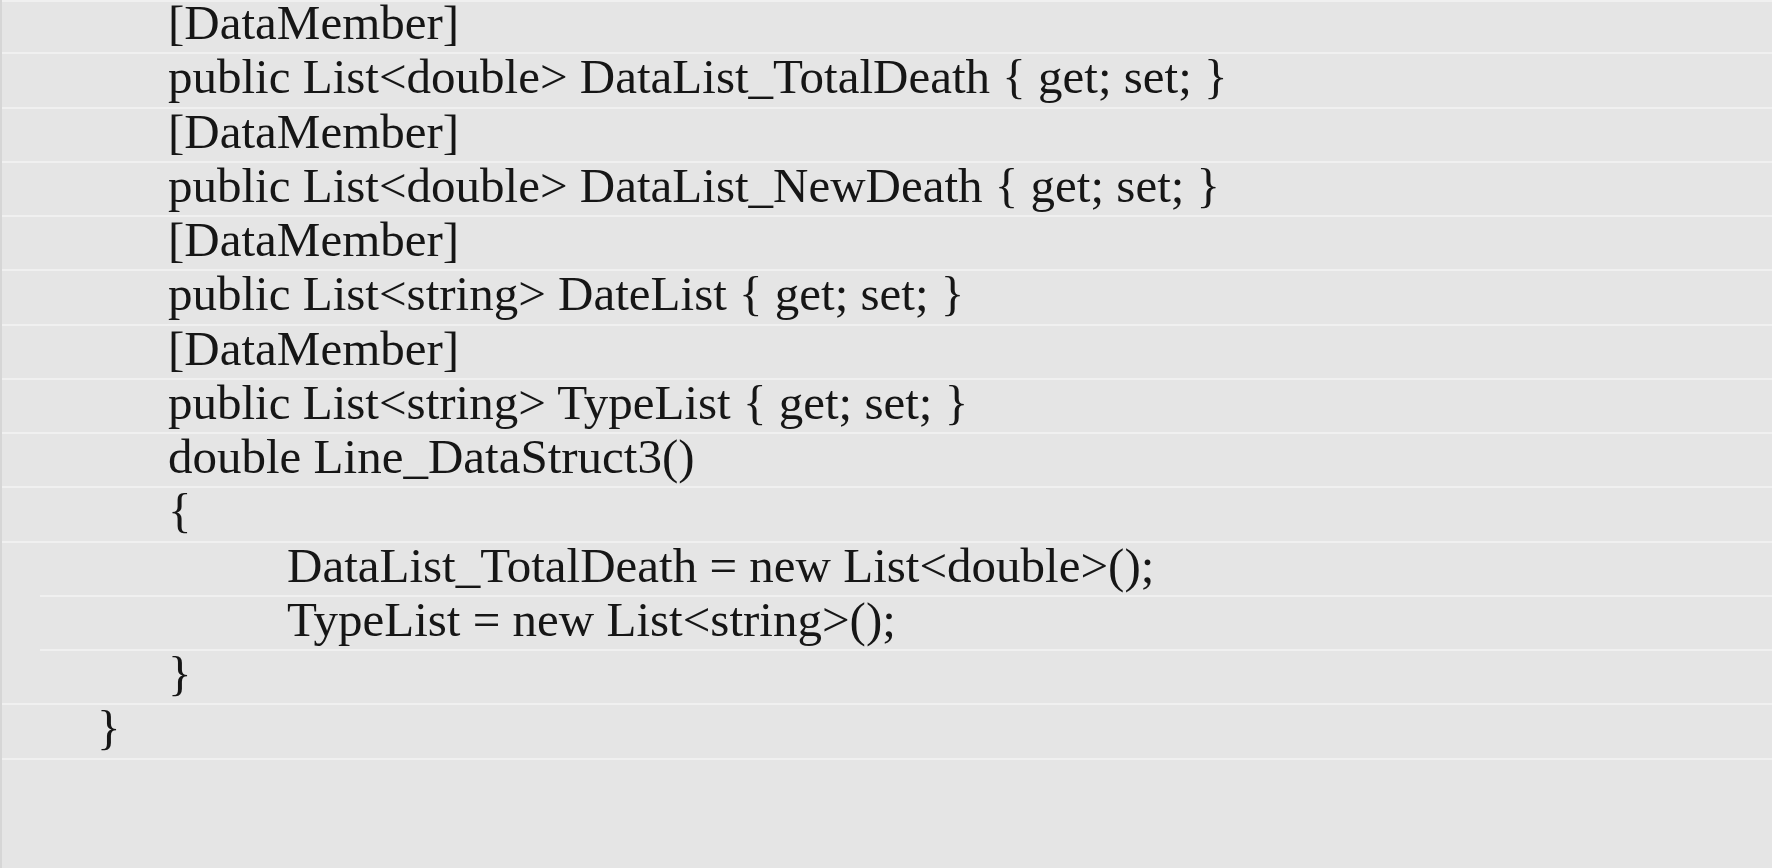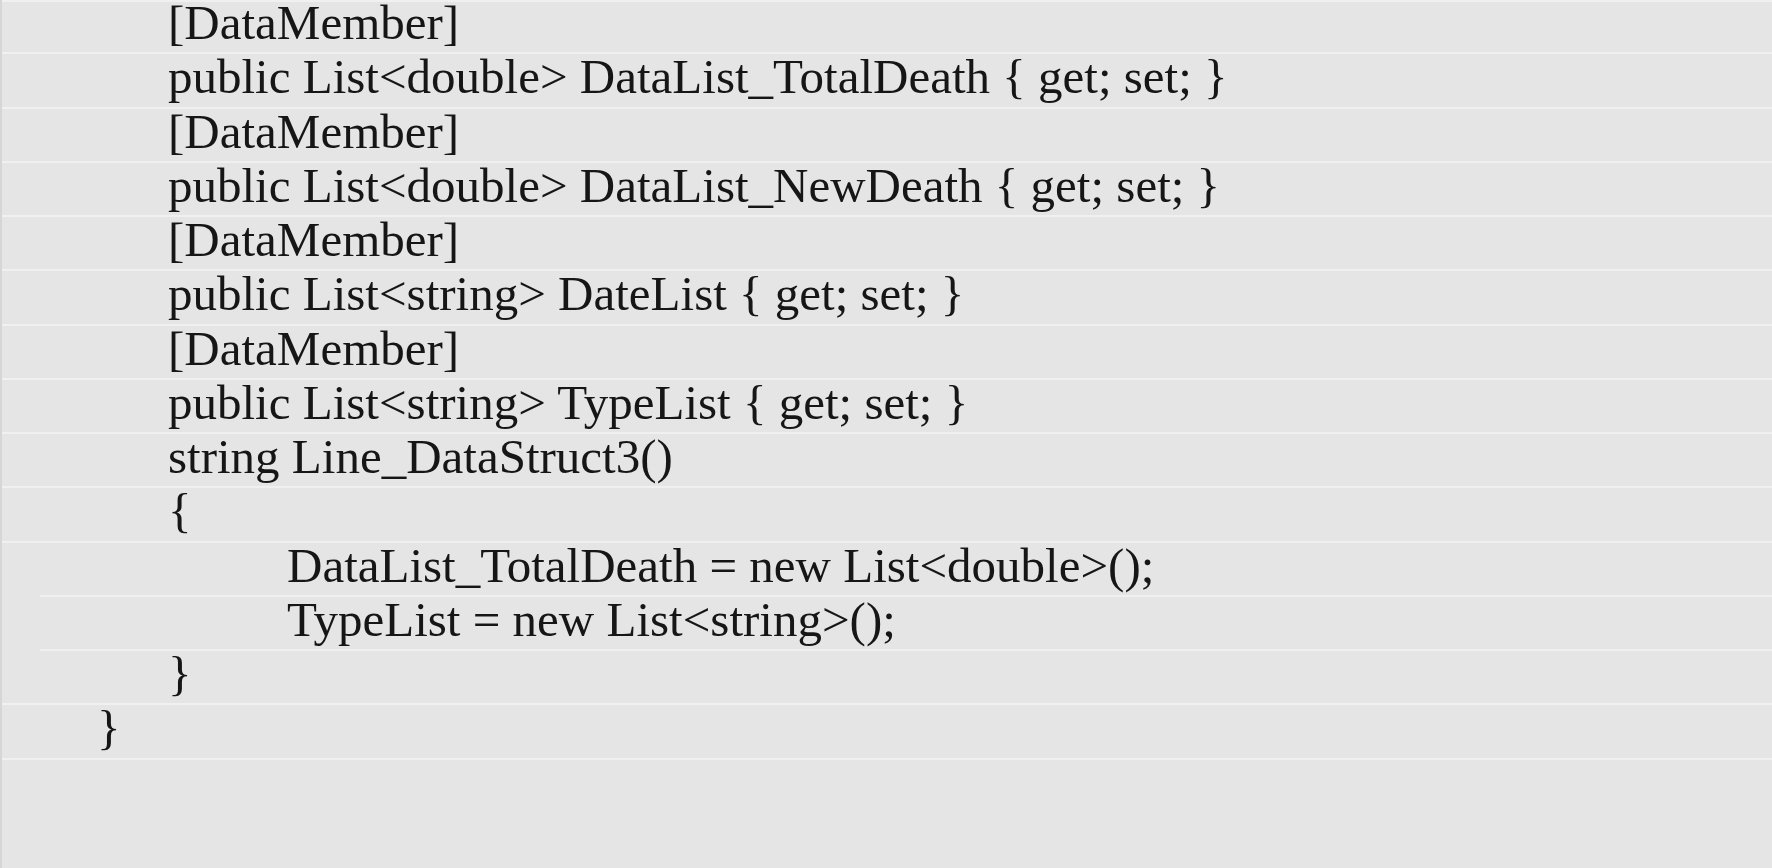--- a/index.html
+++ b/index.html
@@ -56,20 +56,20 @@
 <div class="page">
   <div class="rows">
     <div class="row indent-1"><span class="t">[DataMember]</span></div>
     <div class="row indent-1"><span class="t">public List&lt;double&gt; DataList_TotalDeath { get; set; }</span></div>
     <div class="row indent-1"><span class="t">[DataMember]</span></div>
     <div class="row indent-1"><span class="t">public List&lt;double&gt; DataList_NewDeath { get; set; }</span></div>
     <div class="row indent-1"><span class="t">[DataMember]</span></div>
     <div class="row indent-1"><span class="t">public List&lt;string&gt; DateList { get; set; }</span></div>
     <div class="row indent-1"><span class="t">[DataMember]</span></div>
     <div class="row indent-1"><span class="t">public List&lt;string&gt; TypeList { get; set; }</span></div>
-    <div class="row indent-1"><span class="t">string Line_DataStruct3()</span></div>
+    <div class="row indent-1"><span class="t">double Line_DataStruct3()</span></div>
     <div class="row indent-1"><span class="t">{</span></div>
     <div class="row indent-2"><span class="t">DataList_TotalDeath = new List&lt;double&gt;();</span></div>
     <div class="row indent-2"><span class="t">TypeList = new List&lt;string&gt;();</span></div>
     <div class="row indent-1"><span class="t">}</span></div>
     <div class="row indent-0"><span class="t">}</span></div>
   </div>
 </div>
 
 </body></html>

